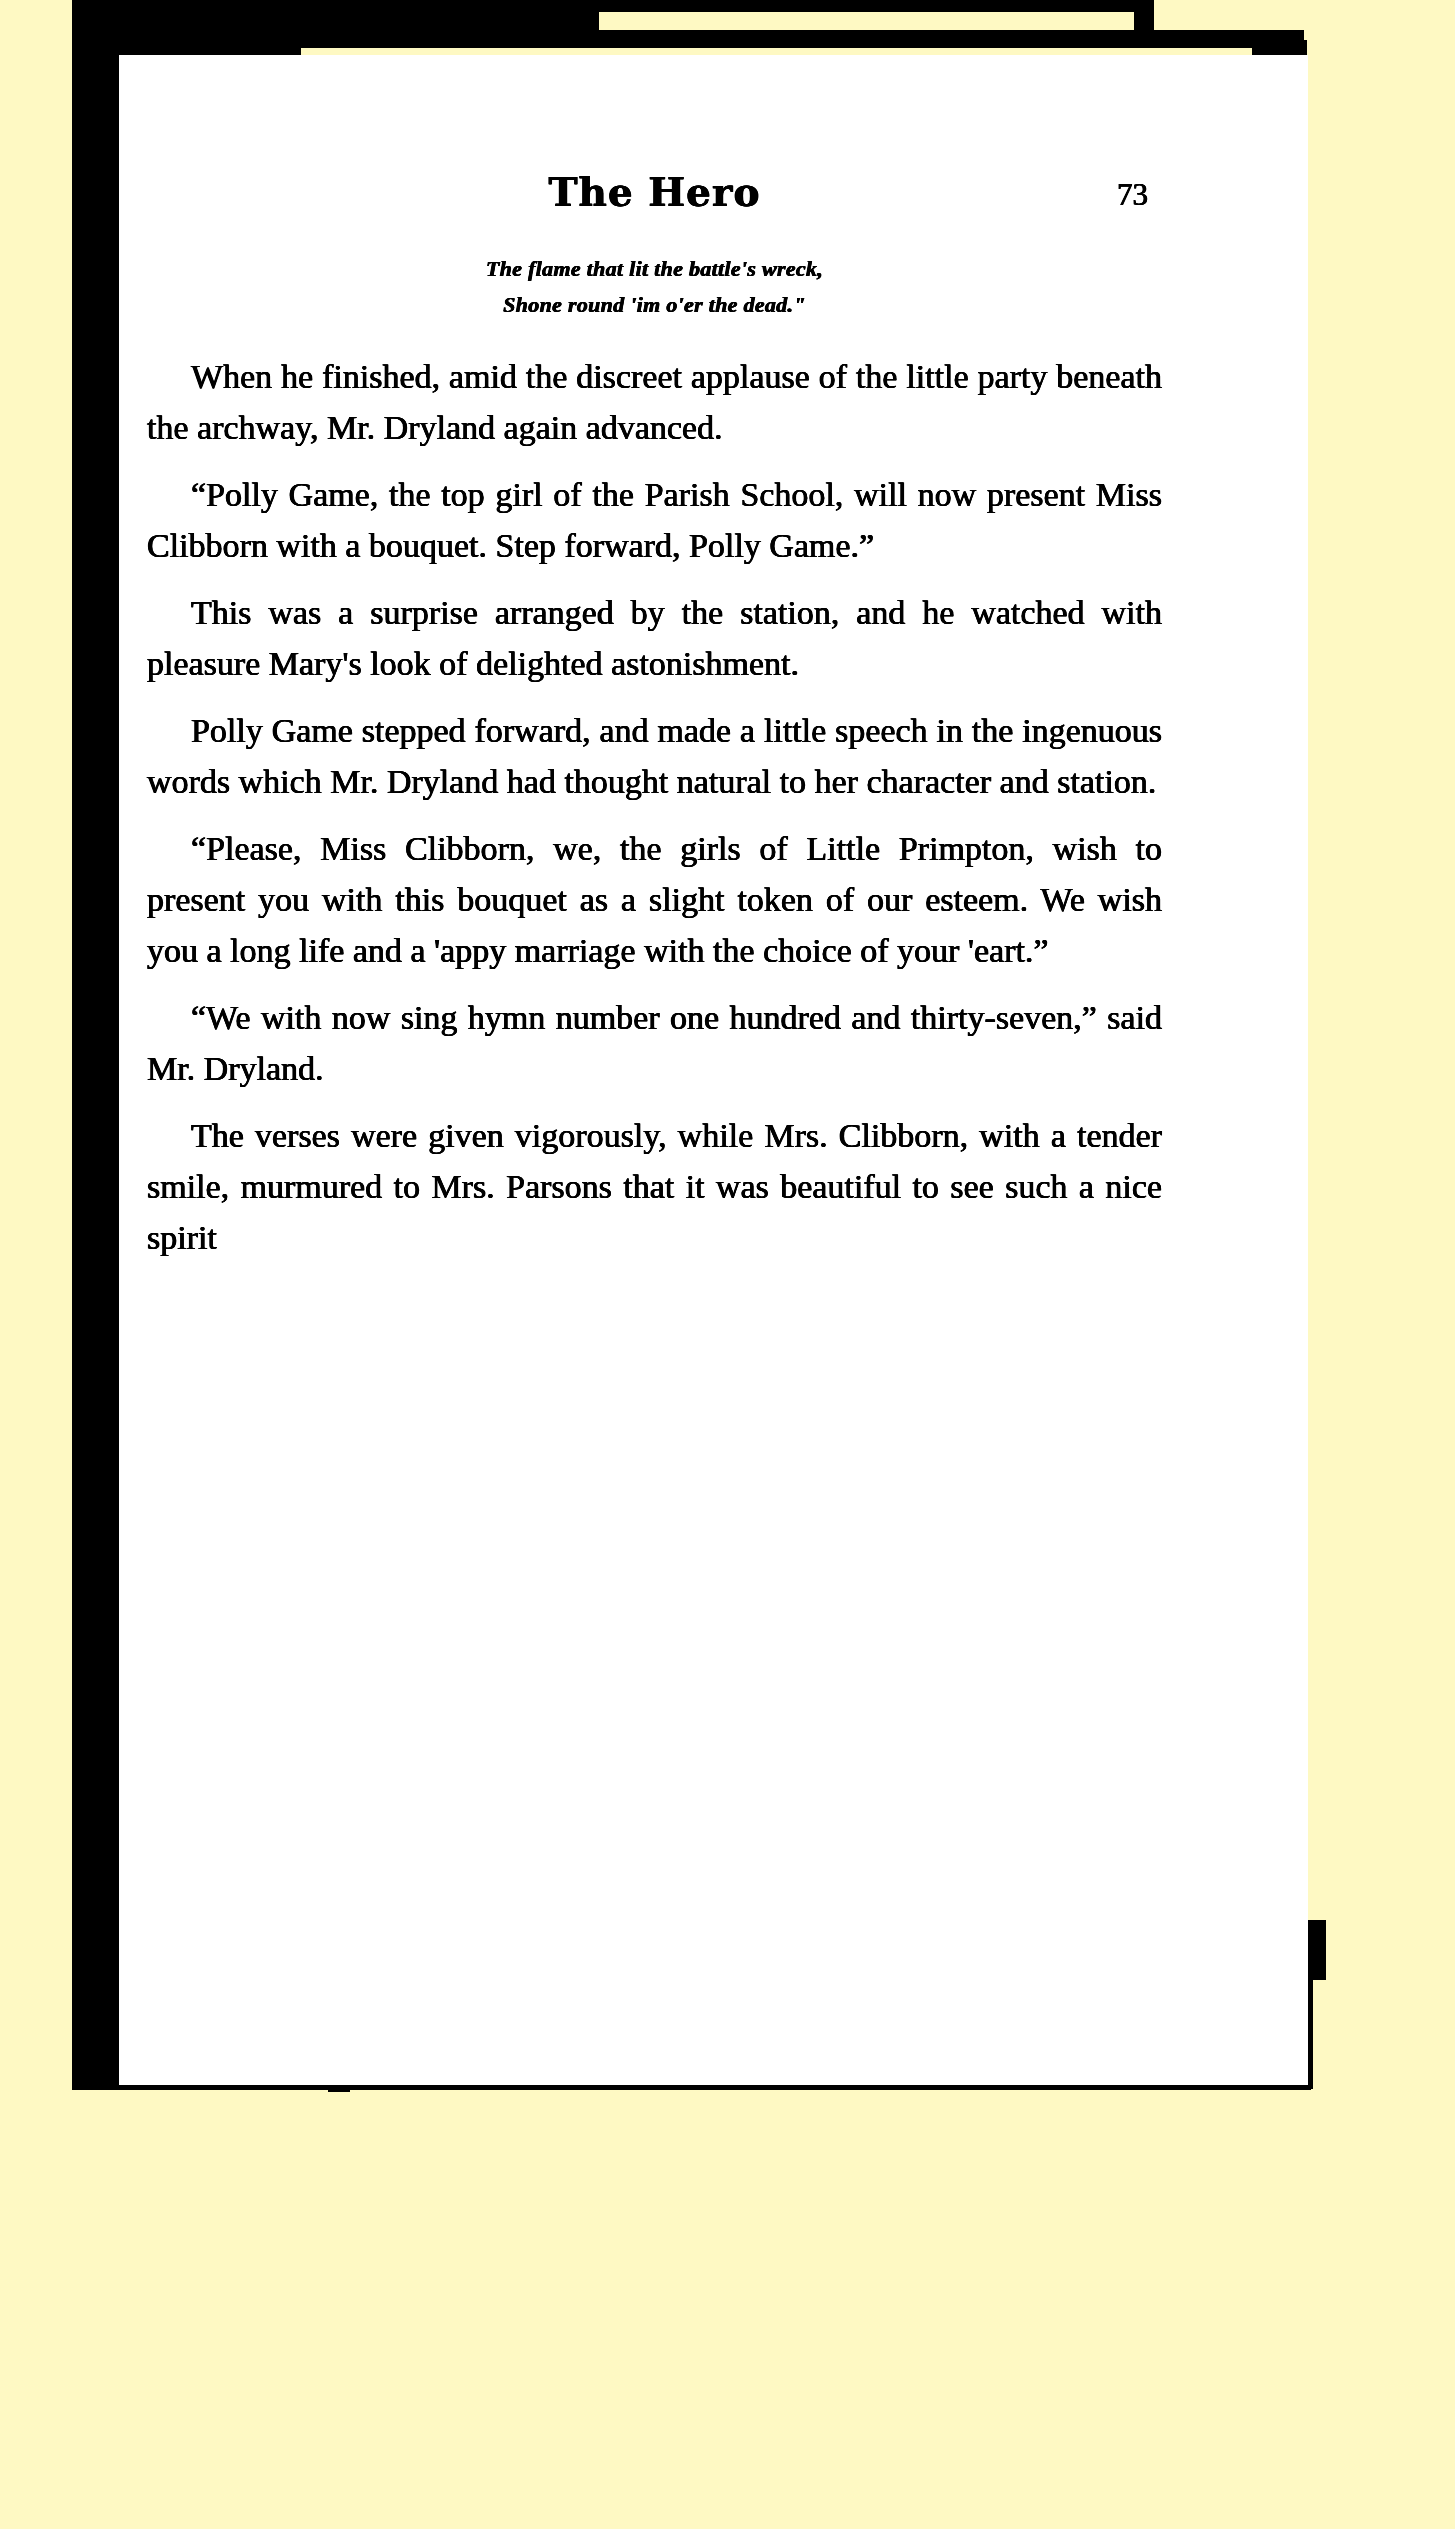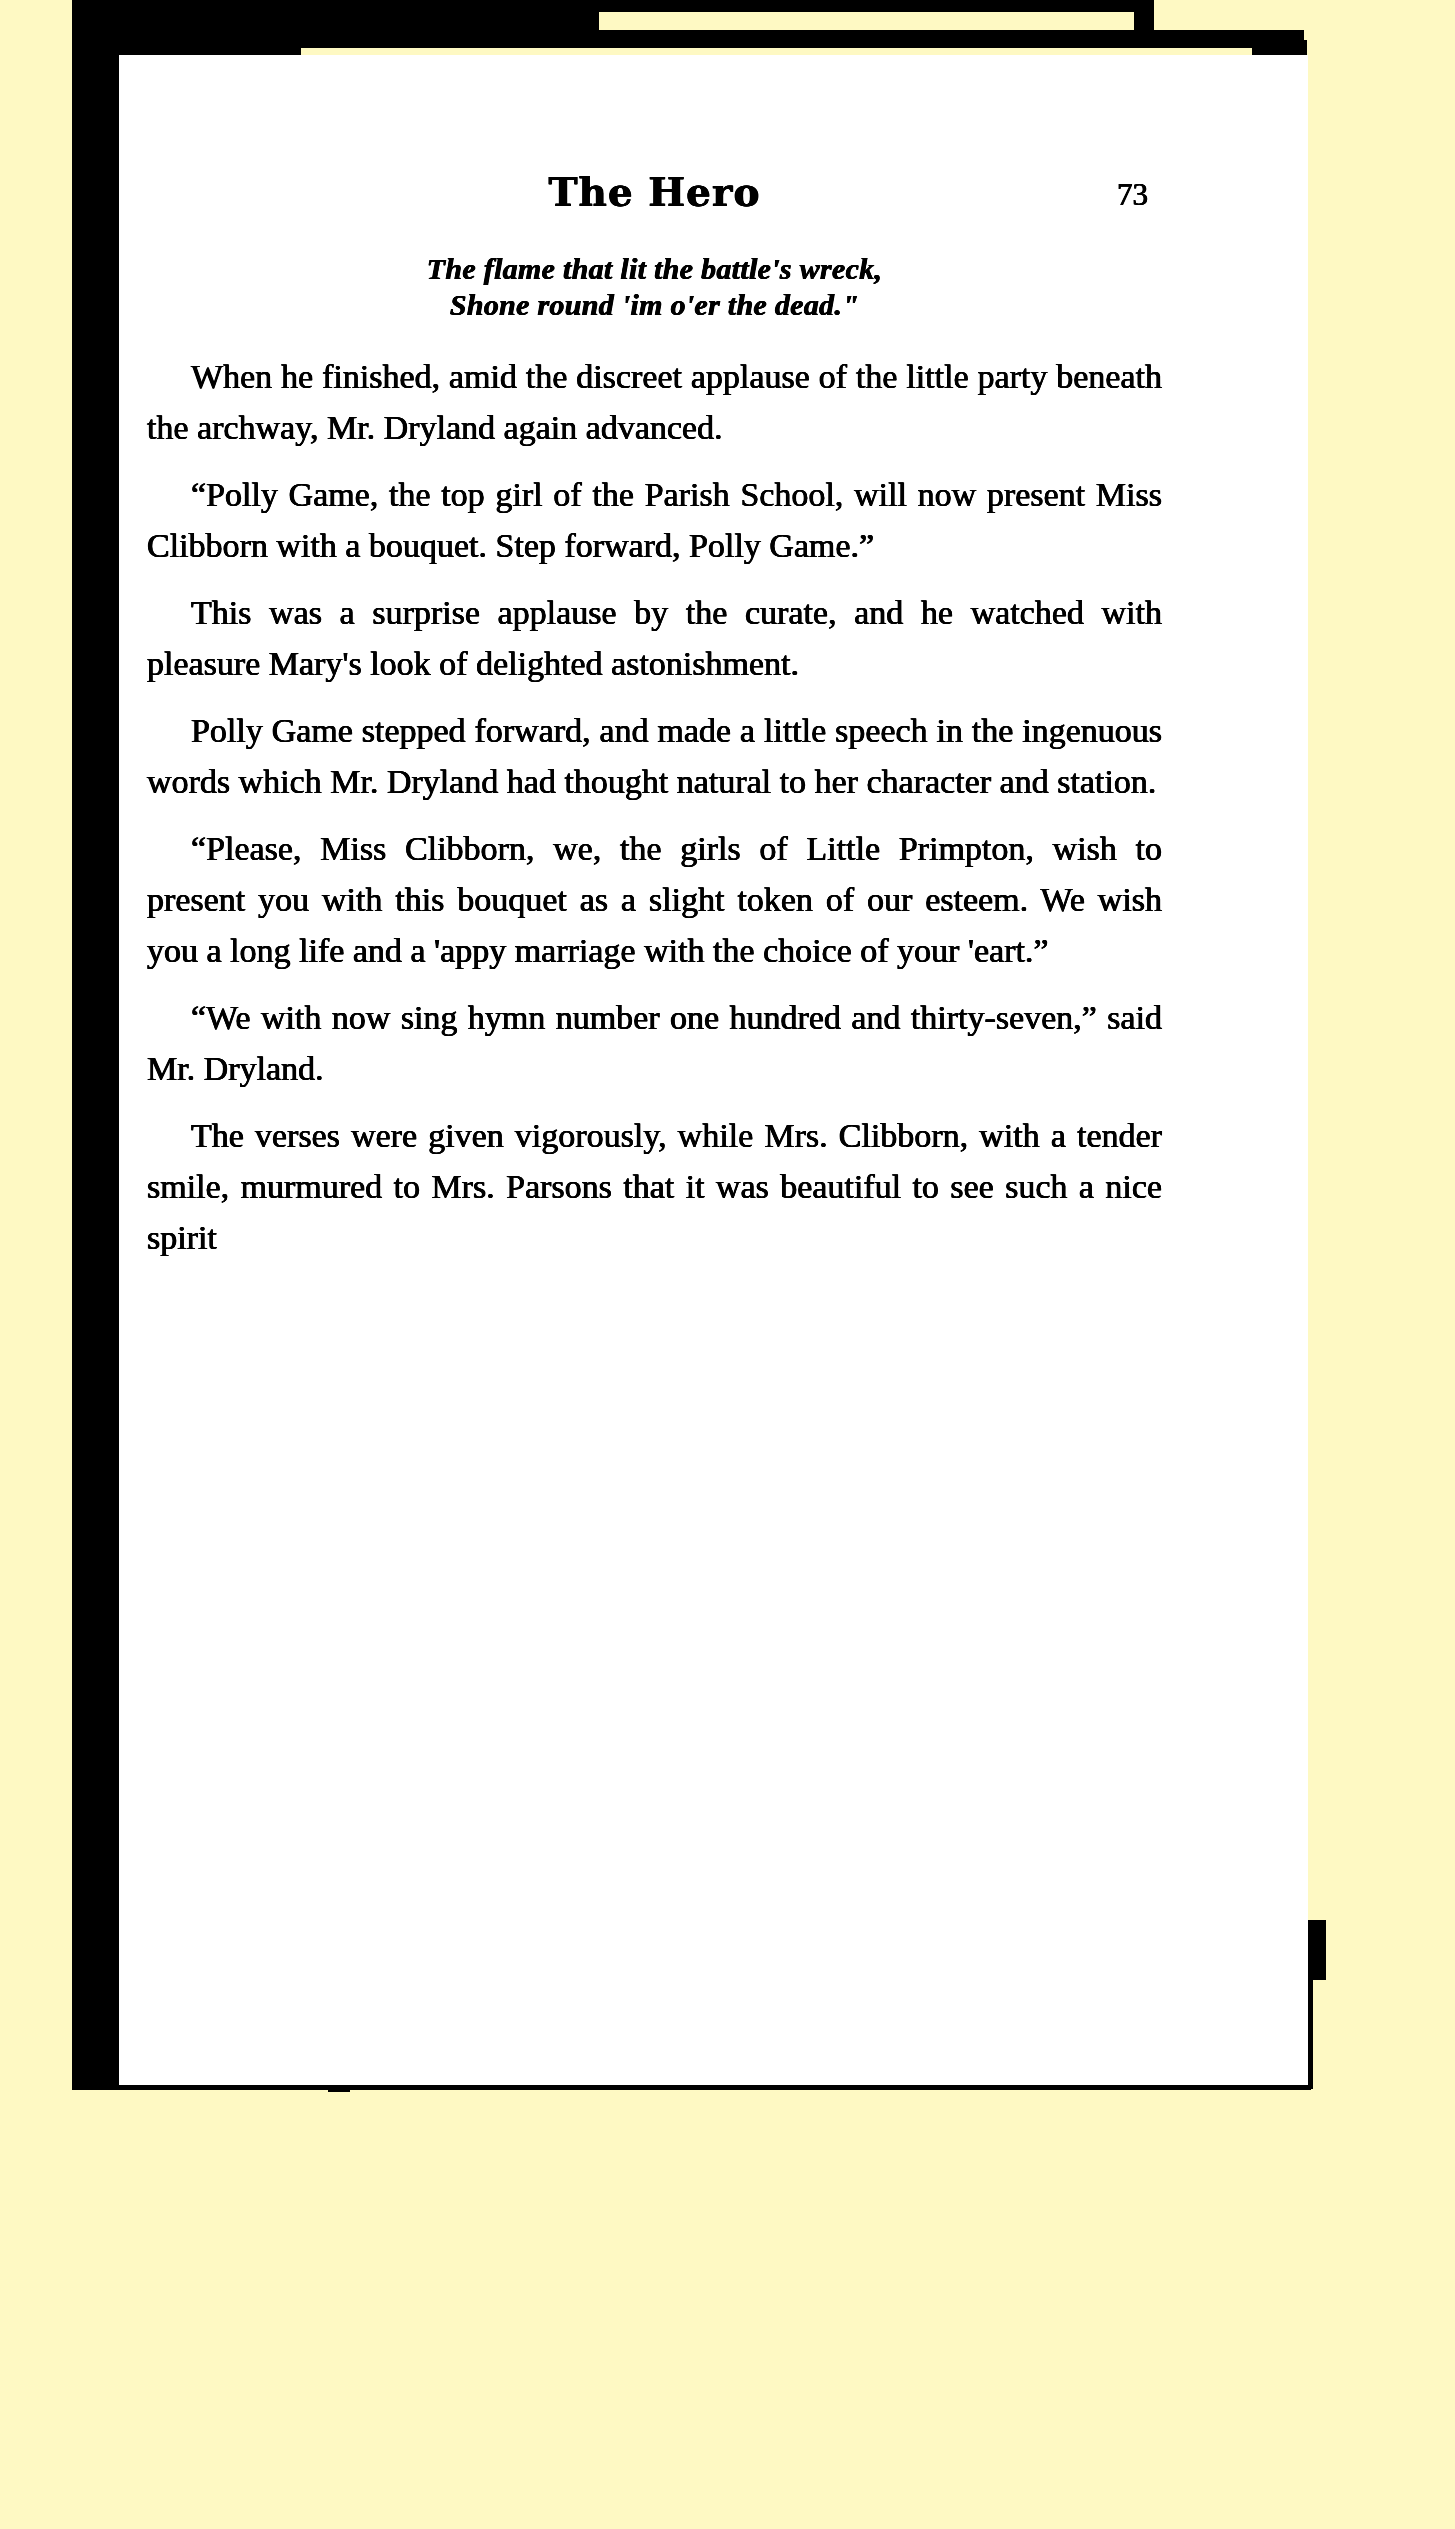--- a/index.html
+++ b/index.html
@@ -75,21 +75,21 @@
     font-family: "Liberation Serif", serif;
     font-size: 31px;
     color: #000;
   }
 
   .epigraph {
     text-align: center;
     font-style: italic;
     font-weight: bold;
     font-family: "Liberation Serif", serif;
-    font-size: 30px;
+    font-size: 22px;
     line-height: 36px;
     color: #000;
     margin: 12px 0 28px 0;
     letter-spacing: 0.3px;
   }
   .epigraph div { white-space: nowrap; }
 
   p.body {
     margin: 0 0 0 0;
     text-indent: 44px;
@@ -152,21 +152,21 @@
       <div class="page-number">73</div>
     </div>
 
     <div class="epigraph">
       <div>The flame that lit the battle's wreck,</div>
       <div>Shone round 'im o'er the dead."</div>
     </div>
 
     <p class="body">When he finished, amid the discreet applause of the little party beneath the archway, Mr. Dryland again advanced.</p>
     <p class="body">“Polly Game, the top girl of the Parish School, will now present Miss Clibborn with a bouquet. Step forward, Polly Game.”</p>
-    <p class="body">This was a surprise applause by the curate, and he watched with pleasure Mary's look of delighted astonishment.</p>
+    <p class="body">This was a surprise arranged by the station, and he watched with pleasure Mary's look of delighted astonishment.</p>
     <p class="body">Polly Game stepped forward, and made a little speech in the ingenuous words which Mr. Dryland had thought natural to her character and station.</p>
     <p class="body">“Please, Miss Clibborn, we, the girls of Little Primpton, wish to present you with this bouquet as a slight token of our esteem.  We wish you a long life and a 'appy marriage with the choice of your 'eart.”</p>
     <p class="body">“We with now sing hymn number one hundred and thirty-seven,” said Mr. Dryland.</p>
     <p class="body">The verses were given vigorously, while Mrs. Clibborn, with a tender smile, murmured to Mrs. Parsons that it was beautiful to see such a nice spirit</p>
 
   </div>
 </div>
 
 
 </body></html>

